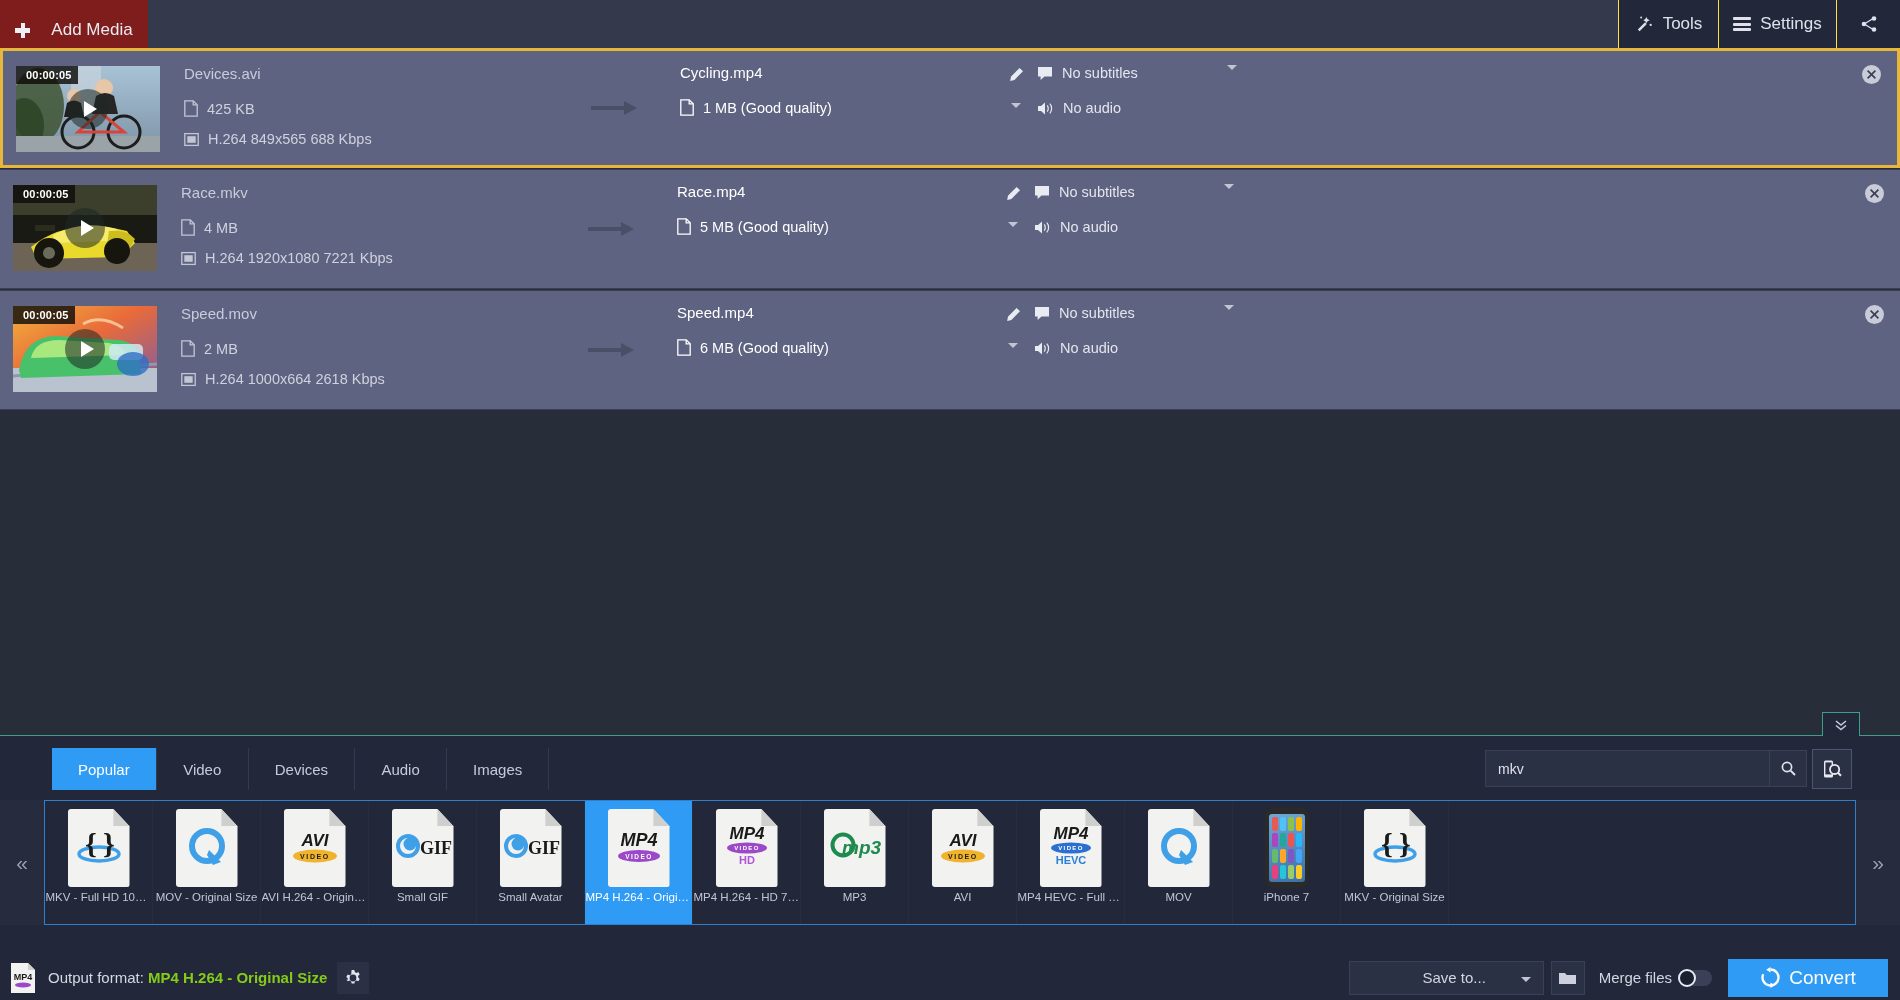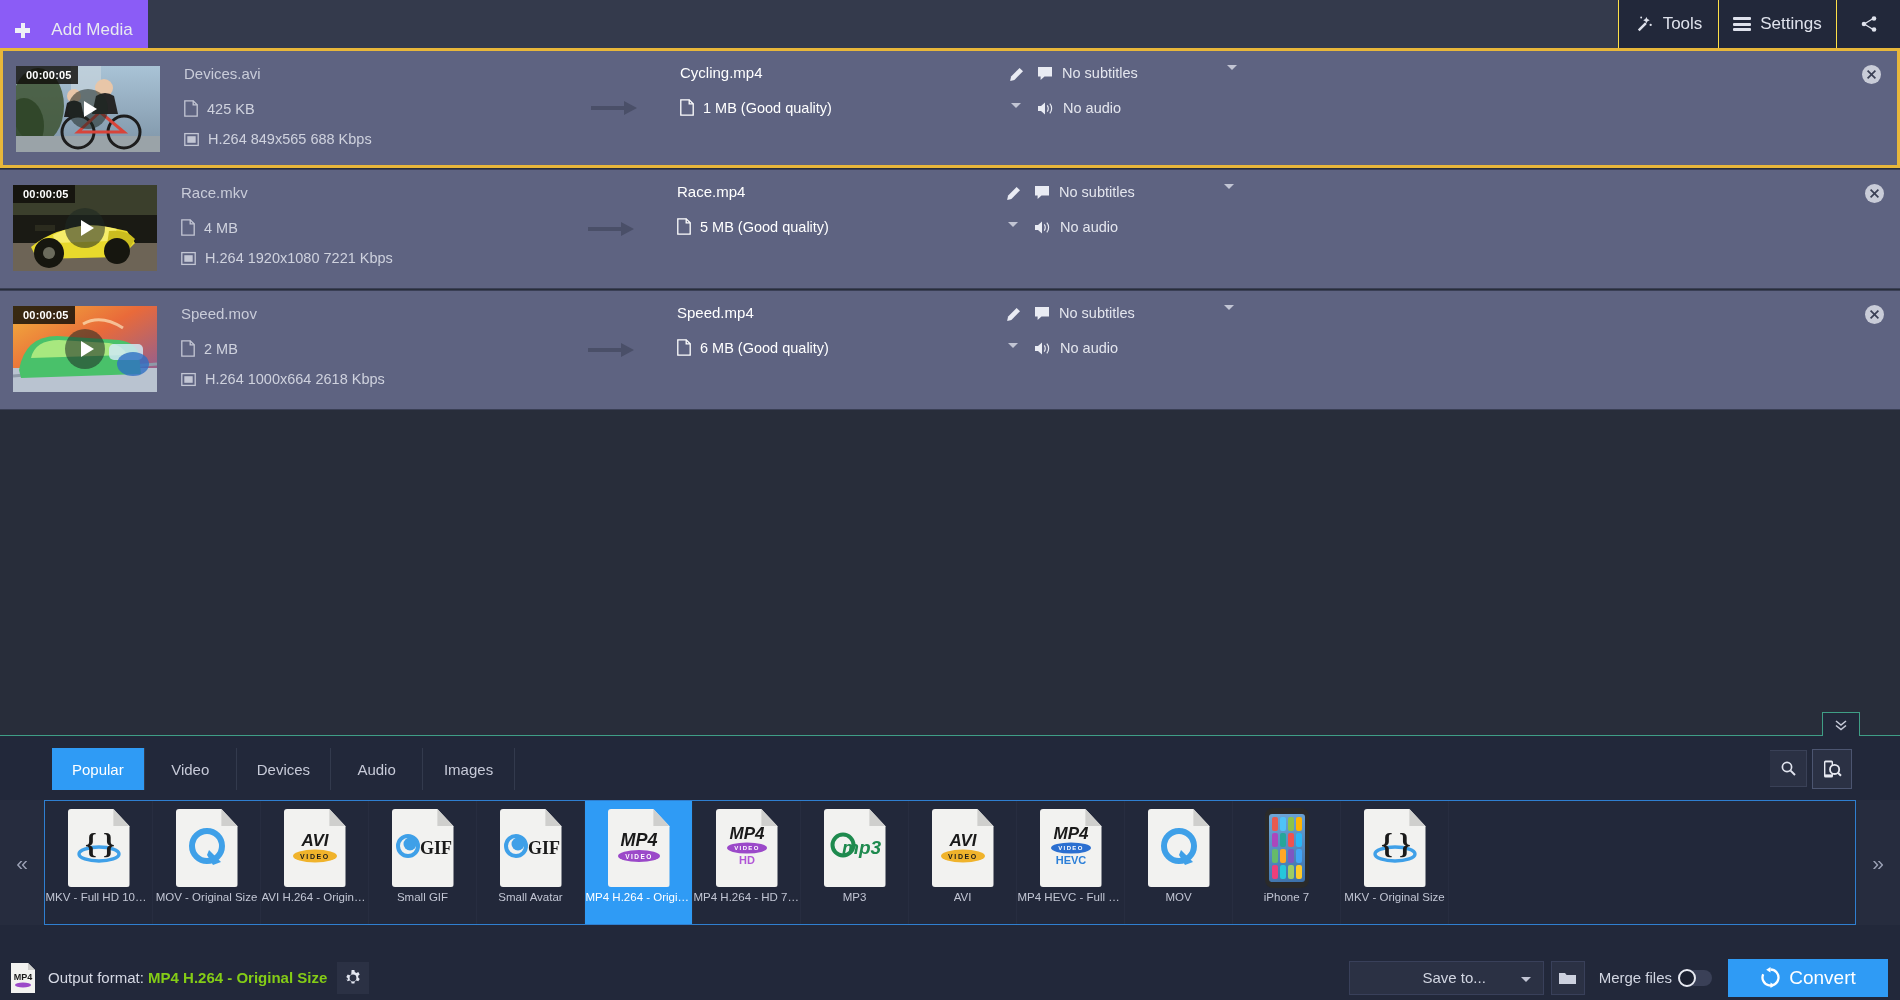--- a/index.html
+++ b/index.html
@@ -12,21 +12,21 @@
   }
 
   
   .topbar {
     position: absolute; top: 0; left: 0; width: 1900px; height: 48px;
     background: #343a4c;
     display: flex; align-items: stretch;
   }
   .add-media {
     width: 148px; height: 60px;
-    background: #8b5cf6;
+    background: #7f1d1d;
     display: flex; align-items: center; justify-content: center;
     gap: 21px;
     color: #e8eaf0; font-size: 17px;
     cursor: pointer;
   }
   .plus-ico { width: 15px; height: 15px; position: relative; display:inline-block; }
   .plus-ico::before, .plus-ico::after {
     content:""; position:absolute; background:#eef0f6;
   }
   .plus-ico::before { left: 5.5px; top: 0; width: 4.5px; height: 15px; }
@@ -139,21 +139,21 @@
     background: #22283a;
     border: 1px solid #3f9e86; border-bottom: none;
     display:flex; align-items:center; justify-content:center;
     cursor: pointer;
   }
   .tabs-row {
     position: absolute; top: 12px; left: 52px;
     display: flex; height: 42px;
   }
   .ptab {
-    min-width: 92px; padding: 0 20px;
+    min-width: 92px; padding: 0 26px;
     display:flex; align-items:center; justify-content:center;
     color: #c7cad8; font-size: 15px; cursor: pointer;
     border-right: 1px solid #333a4d;
   }
   .ptab.active { background: #2f9bf5; color: #ffffff; }
 
   .searchbox {
     position: absolute; top: 14px; right: 48px;
     display: flex; align-items: center; height: 37px;
   }
@@ -614,20 +614,21 @@
       </div>
       <div class="ptab">
         <span>Audio</span>
       </div>
       <div class="ptab">
         <span>Images</span>
       </div>
     </div>
 
   <div class="searchbox">
+    <input class="search-input" type="text" value="mkv" style="">
     <div class="search-btn">
       <svg width="17" height="17" viewBox="0 0 17 17">
         <circle cx="7" cy="7" r="4.6" stroke="#e0e3ee" stroke-width="1.7" fill="none"></circle>
         <path d="M10.6 10.6L15 15" stroke="#e0e3ee" stroke-width="2" fill="none"></path>
       </svg>
     </div>
     <div class="devsearch-btn">
       <svg width="22" height="22" viewBox="0 0 22 22">
         <rect x="3" y="2.5" width="9" height="17" rx="1.5" fill="#e8eaf2"></rect>
         <rect x="4.4" y="4.4" width="6.2" height="12" fill="#2b3144"></rect>

